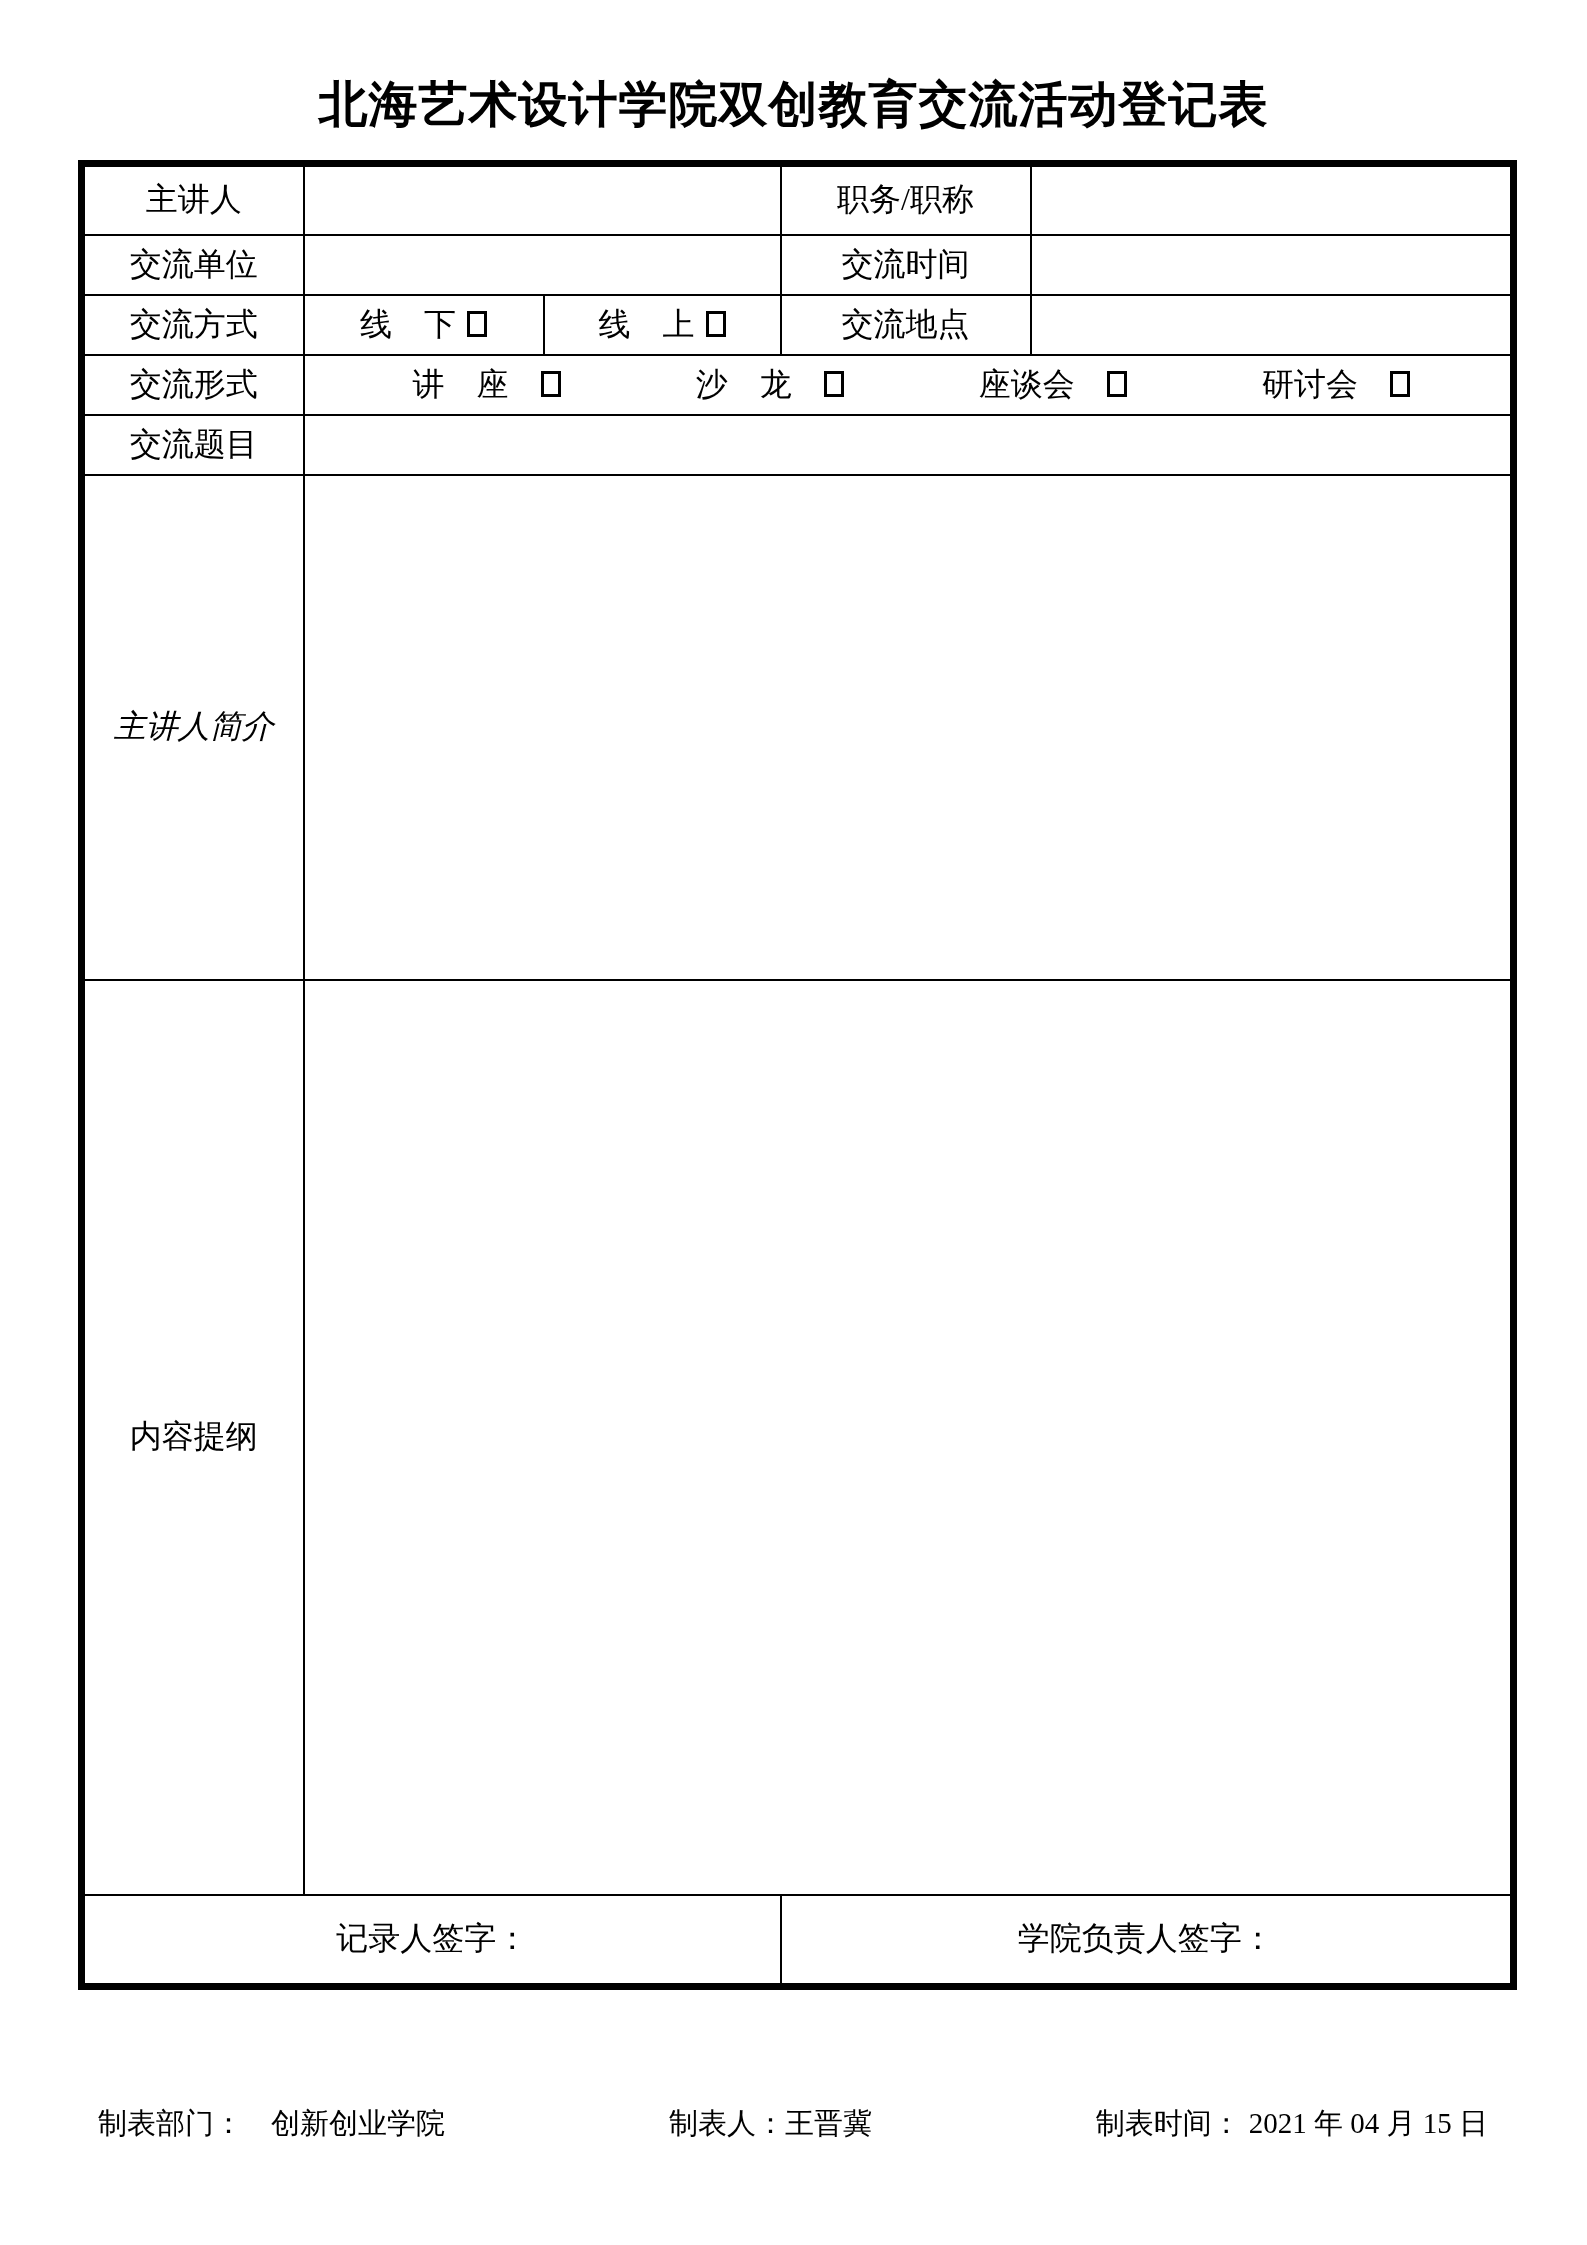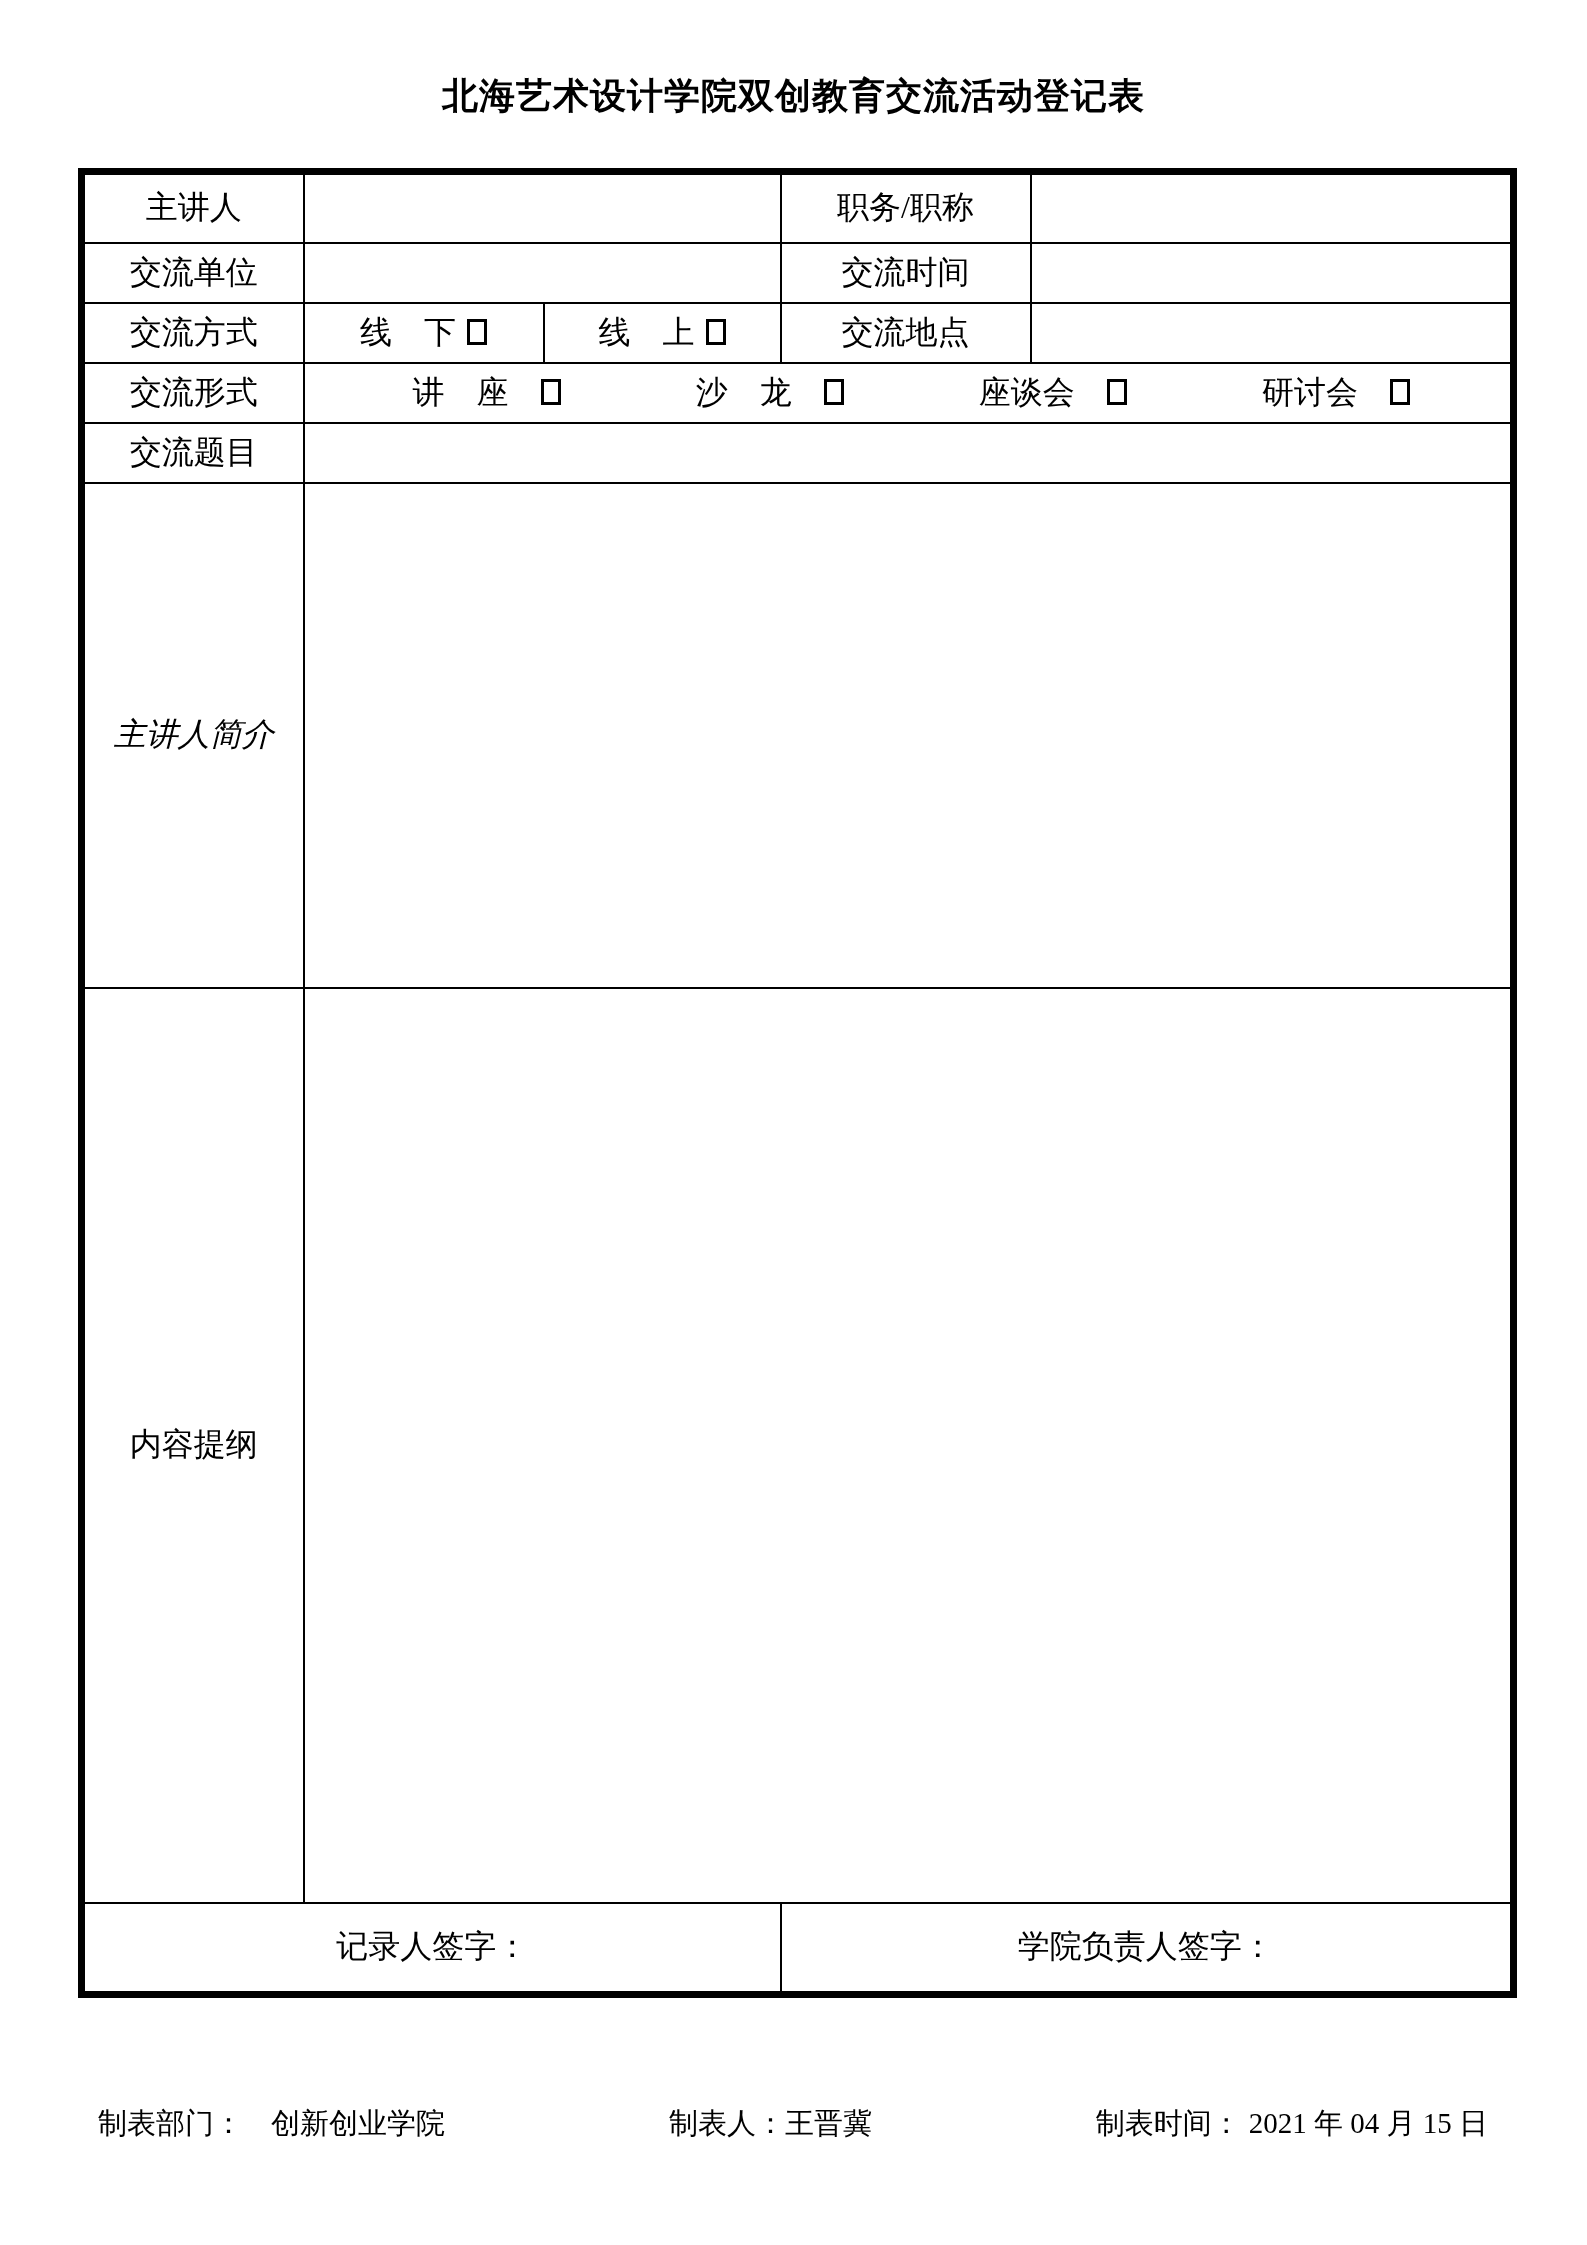--- a/index.html
+++ b/index.html
@@ -12,28 +12,28 @@
     color: #000000;
     font-family: "Liberation Serif", "DejaVu Serif", serif;
     overflow: hidden;
   }
   .doc-title {
     position: absolute;
     top: 72px;
     left: 0;
     width: 100%;
     text-align: center;
-    font-size: 36px;
+    font-size: 49px;
     font-weight: bold;
     letter-spacing: 1px;
     white-space: nowrap;
   }
   table.form {
     position: absolute;
-    top: 168px;
+    top: 160px;
     left: 78px;
     width: 1432px;
     border-collapse: collapse;
     table-layout: fixed;
     border: 7px solid #000;
   }
   table.form td {
     border: 2px solid #000;
     font-size: 32px;
     text-align: center;

